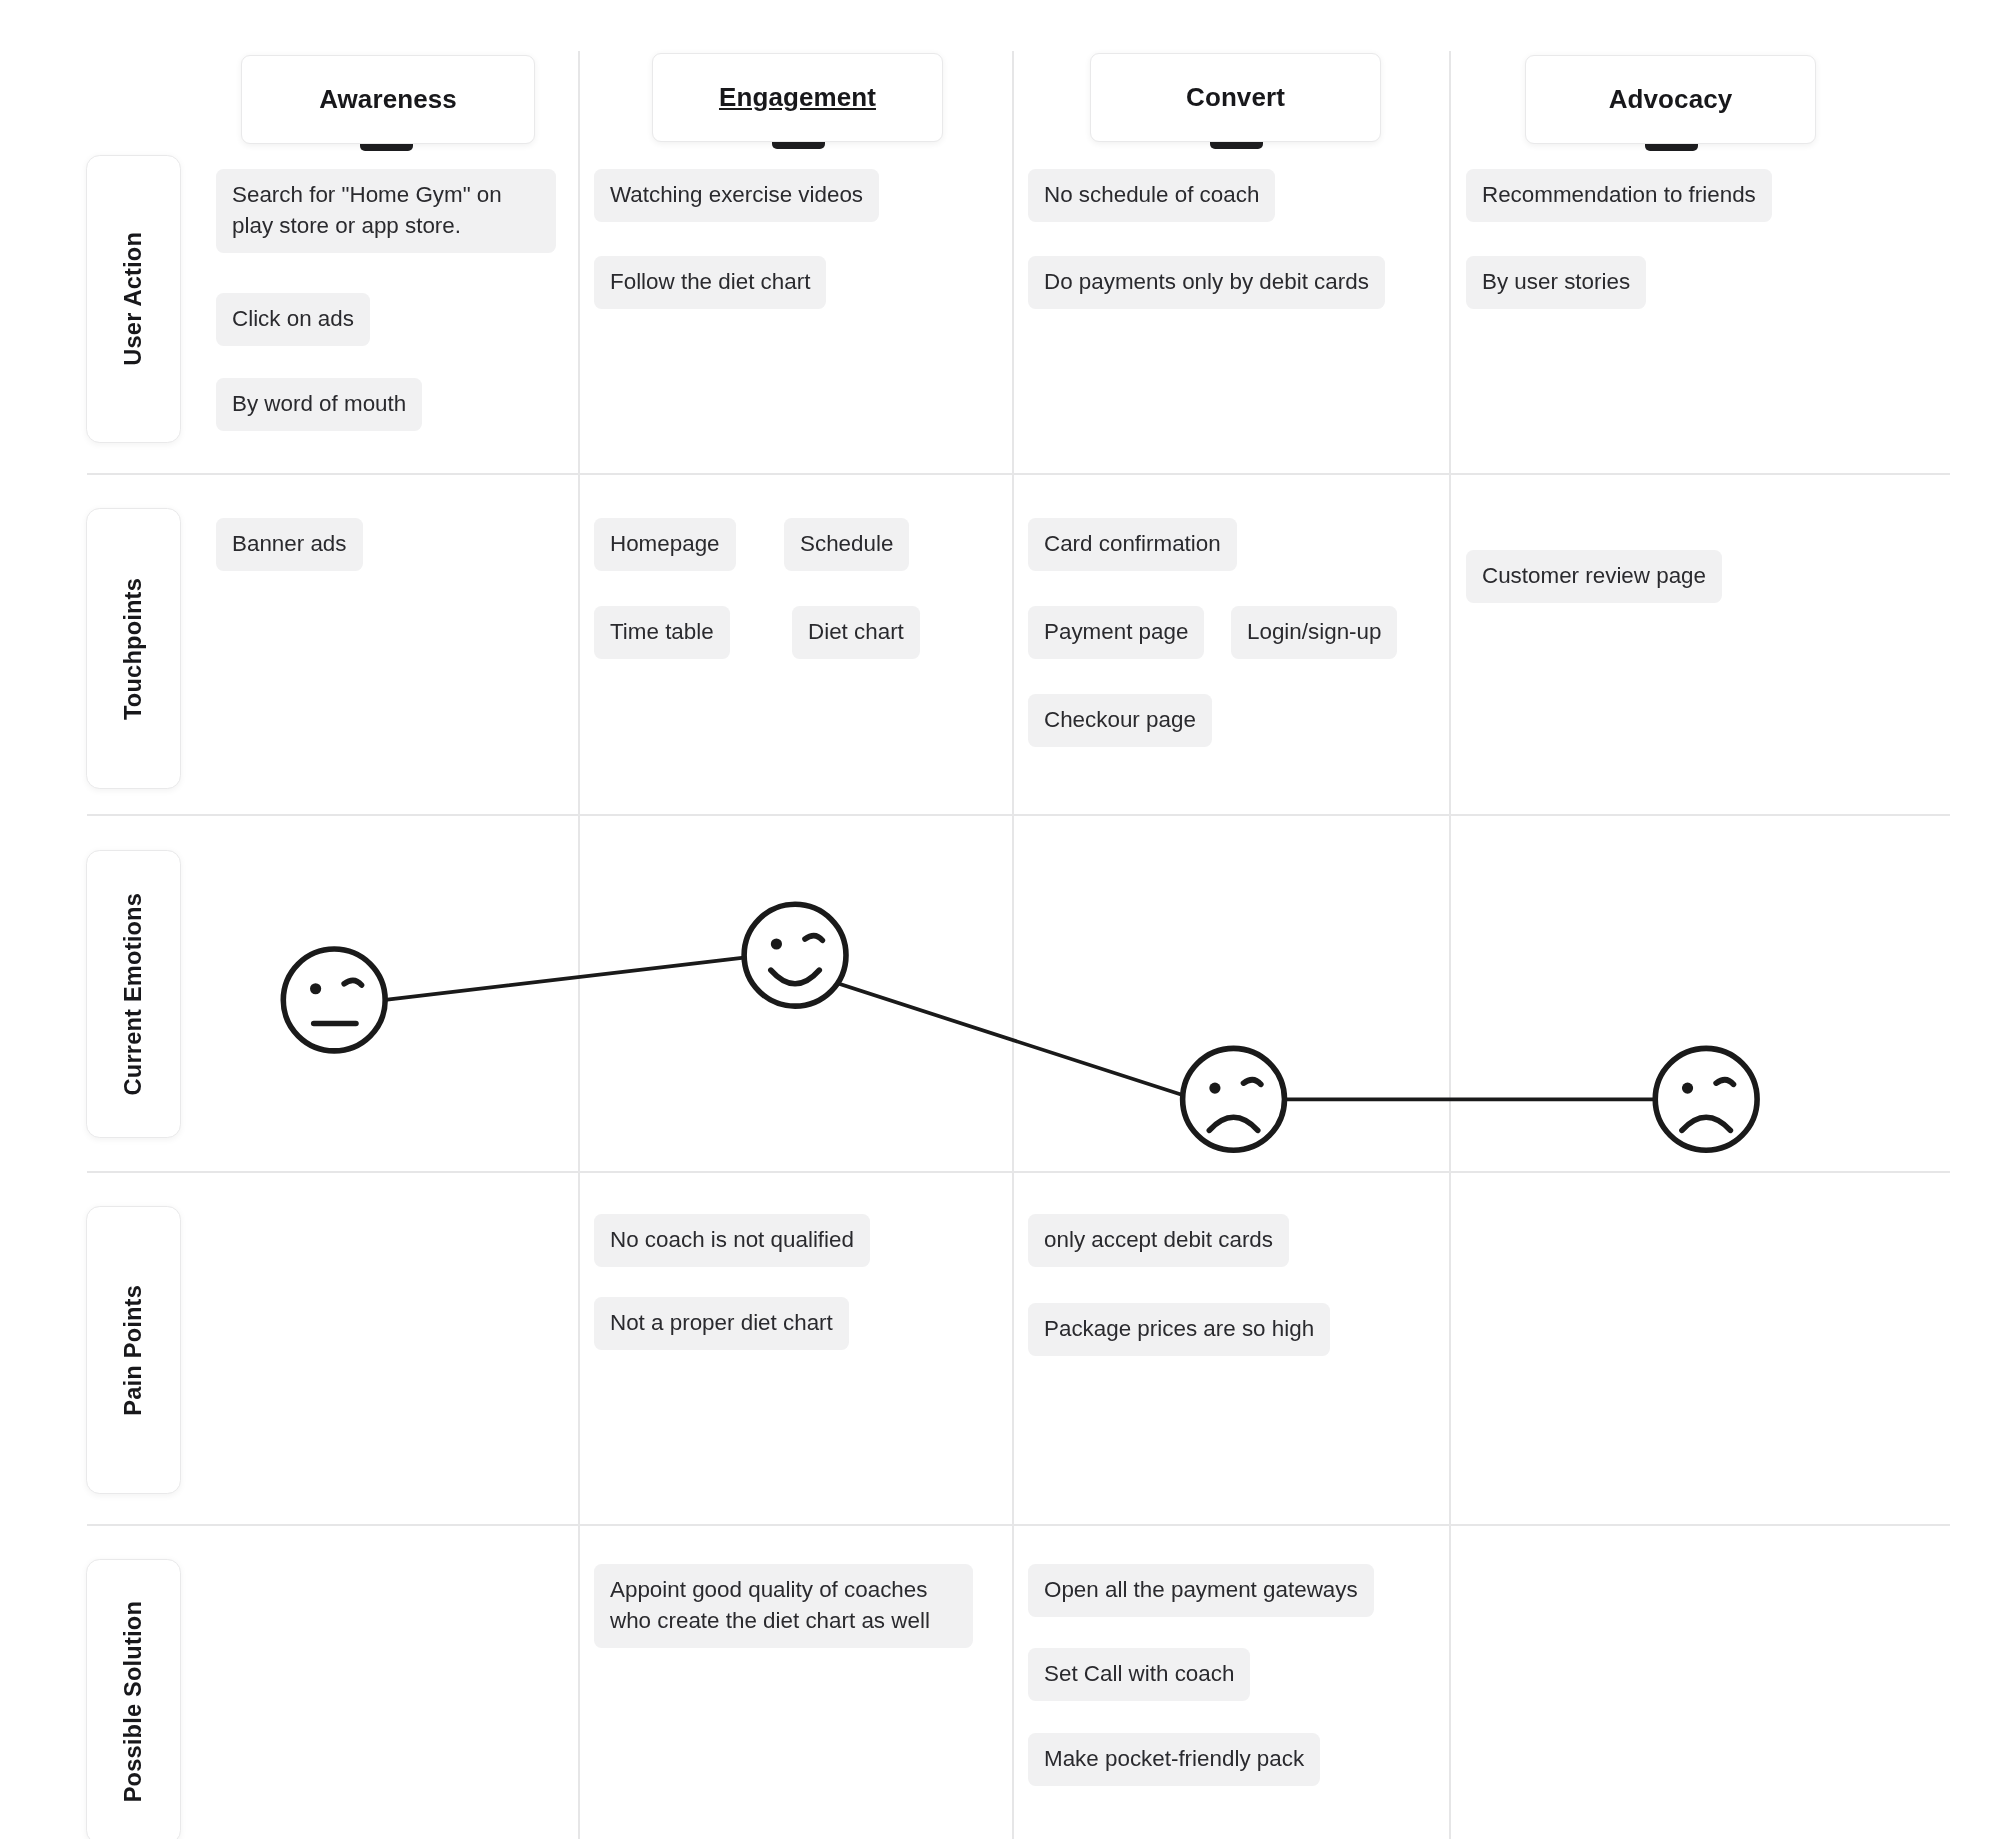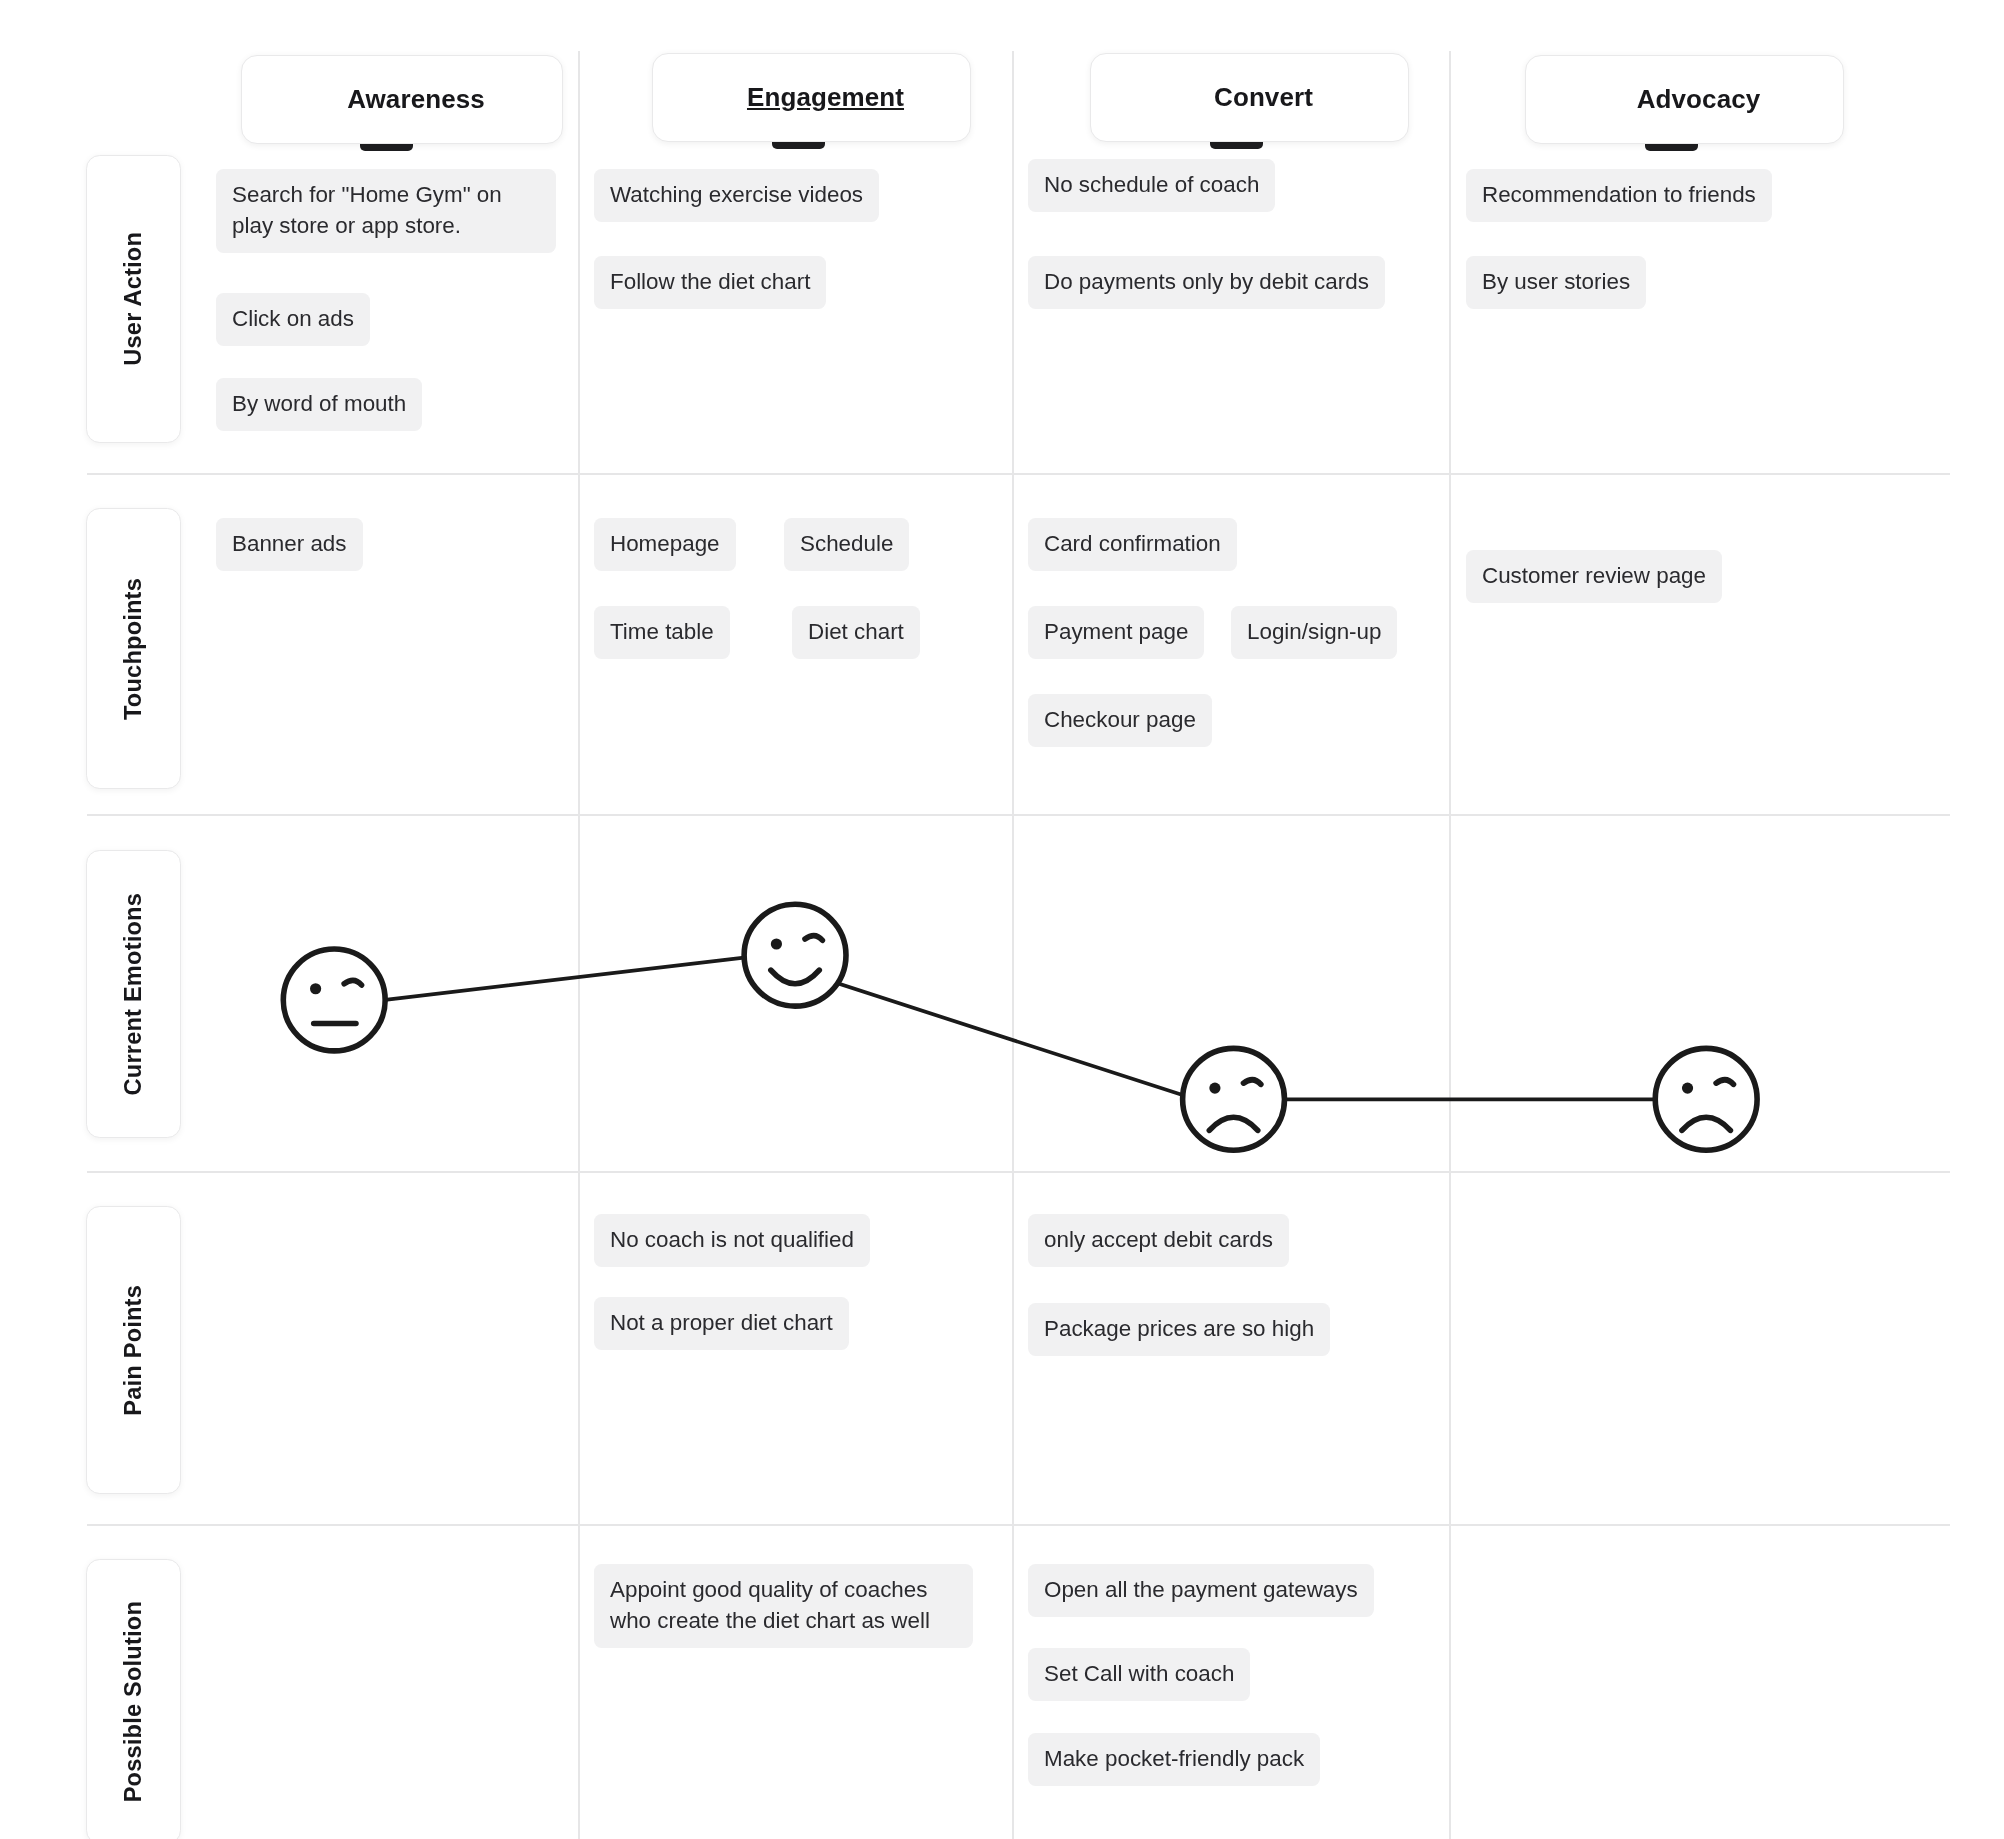--- a/index.html
+++ b/index.html
@@ -24,27 +24,26 @@
     height: 1839px;
     background: #ffffff;
   }
 
   
   .stage-header {
     position: absolute;
     height: 87px;
     background: #ffffff;
     border: 1.9px solid #e9e9ea;
-    border-radius: 16px;
+    border-radius: 9px;
     box-shadow: 0 1.9px 6.2px rgba(0,0,0,0.06);
     display: flex;
     align-items: center;
     justify-content: center;
     z-index: 6;
-    padding-left: 28px;
   }
   .stage-header .stage-label {
     font-size: 26px;
     font-weight: bold;
     letter-spacing: 0.1px;
     color: #18181b;
   }
   
   .stage-tab {
     position: absolute;
@@ -168,21 +167,21 @@
     <span class="vtext">Possible Solution</span>
   </div>
 
   <div class="chip" style="left:216px; top:169px; width:340px;">Search for "Home Gym" on play store or app store.</div>
   <div class="chip" style="left:216px; top:293px;">Click on ads</div>
   <div class="chip" style="left:216px; top:378px;">By word of mouth</div>
 
   <div class="chip" style="left:594px; top:169px;">Watching exercise videos</div>
   <div class="chip" style="left:594px; top:256px;">Follow the diet chart</div>
 
-  <div class="chip" style="left:1028px; top:159px;">No schedule of coach</div>
+  <div class="chip" style="left:1028px; top:169px;">No schedule of coach</div>
   <div class="chip" style="left:1028px; top:256px;">Do payments only by debit cards</div>
 
   <div class="chip" style="left:1466px; top:169px;">Recommendation to friends</div>
   <div class="chip" style="left:1466px; top:256px;">By user stories</div>
 
   <div class="chip" style="left:216px; top:518px;">Banner ads</div>
 
   <div class="chip" style="left:594px; top:518px;">Homepage</div>
   <div class="chip" style="left:784px; top:518px;">Schedule</div>
   <div class="chip" style="left:594px; top:606px;">Time table</div>

